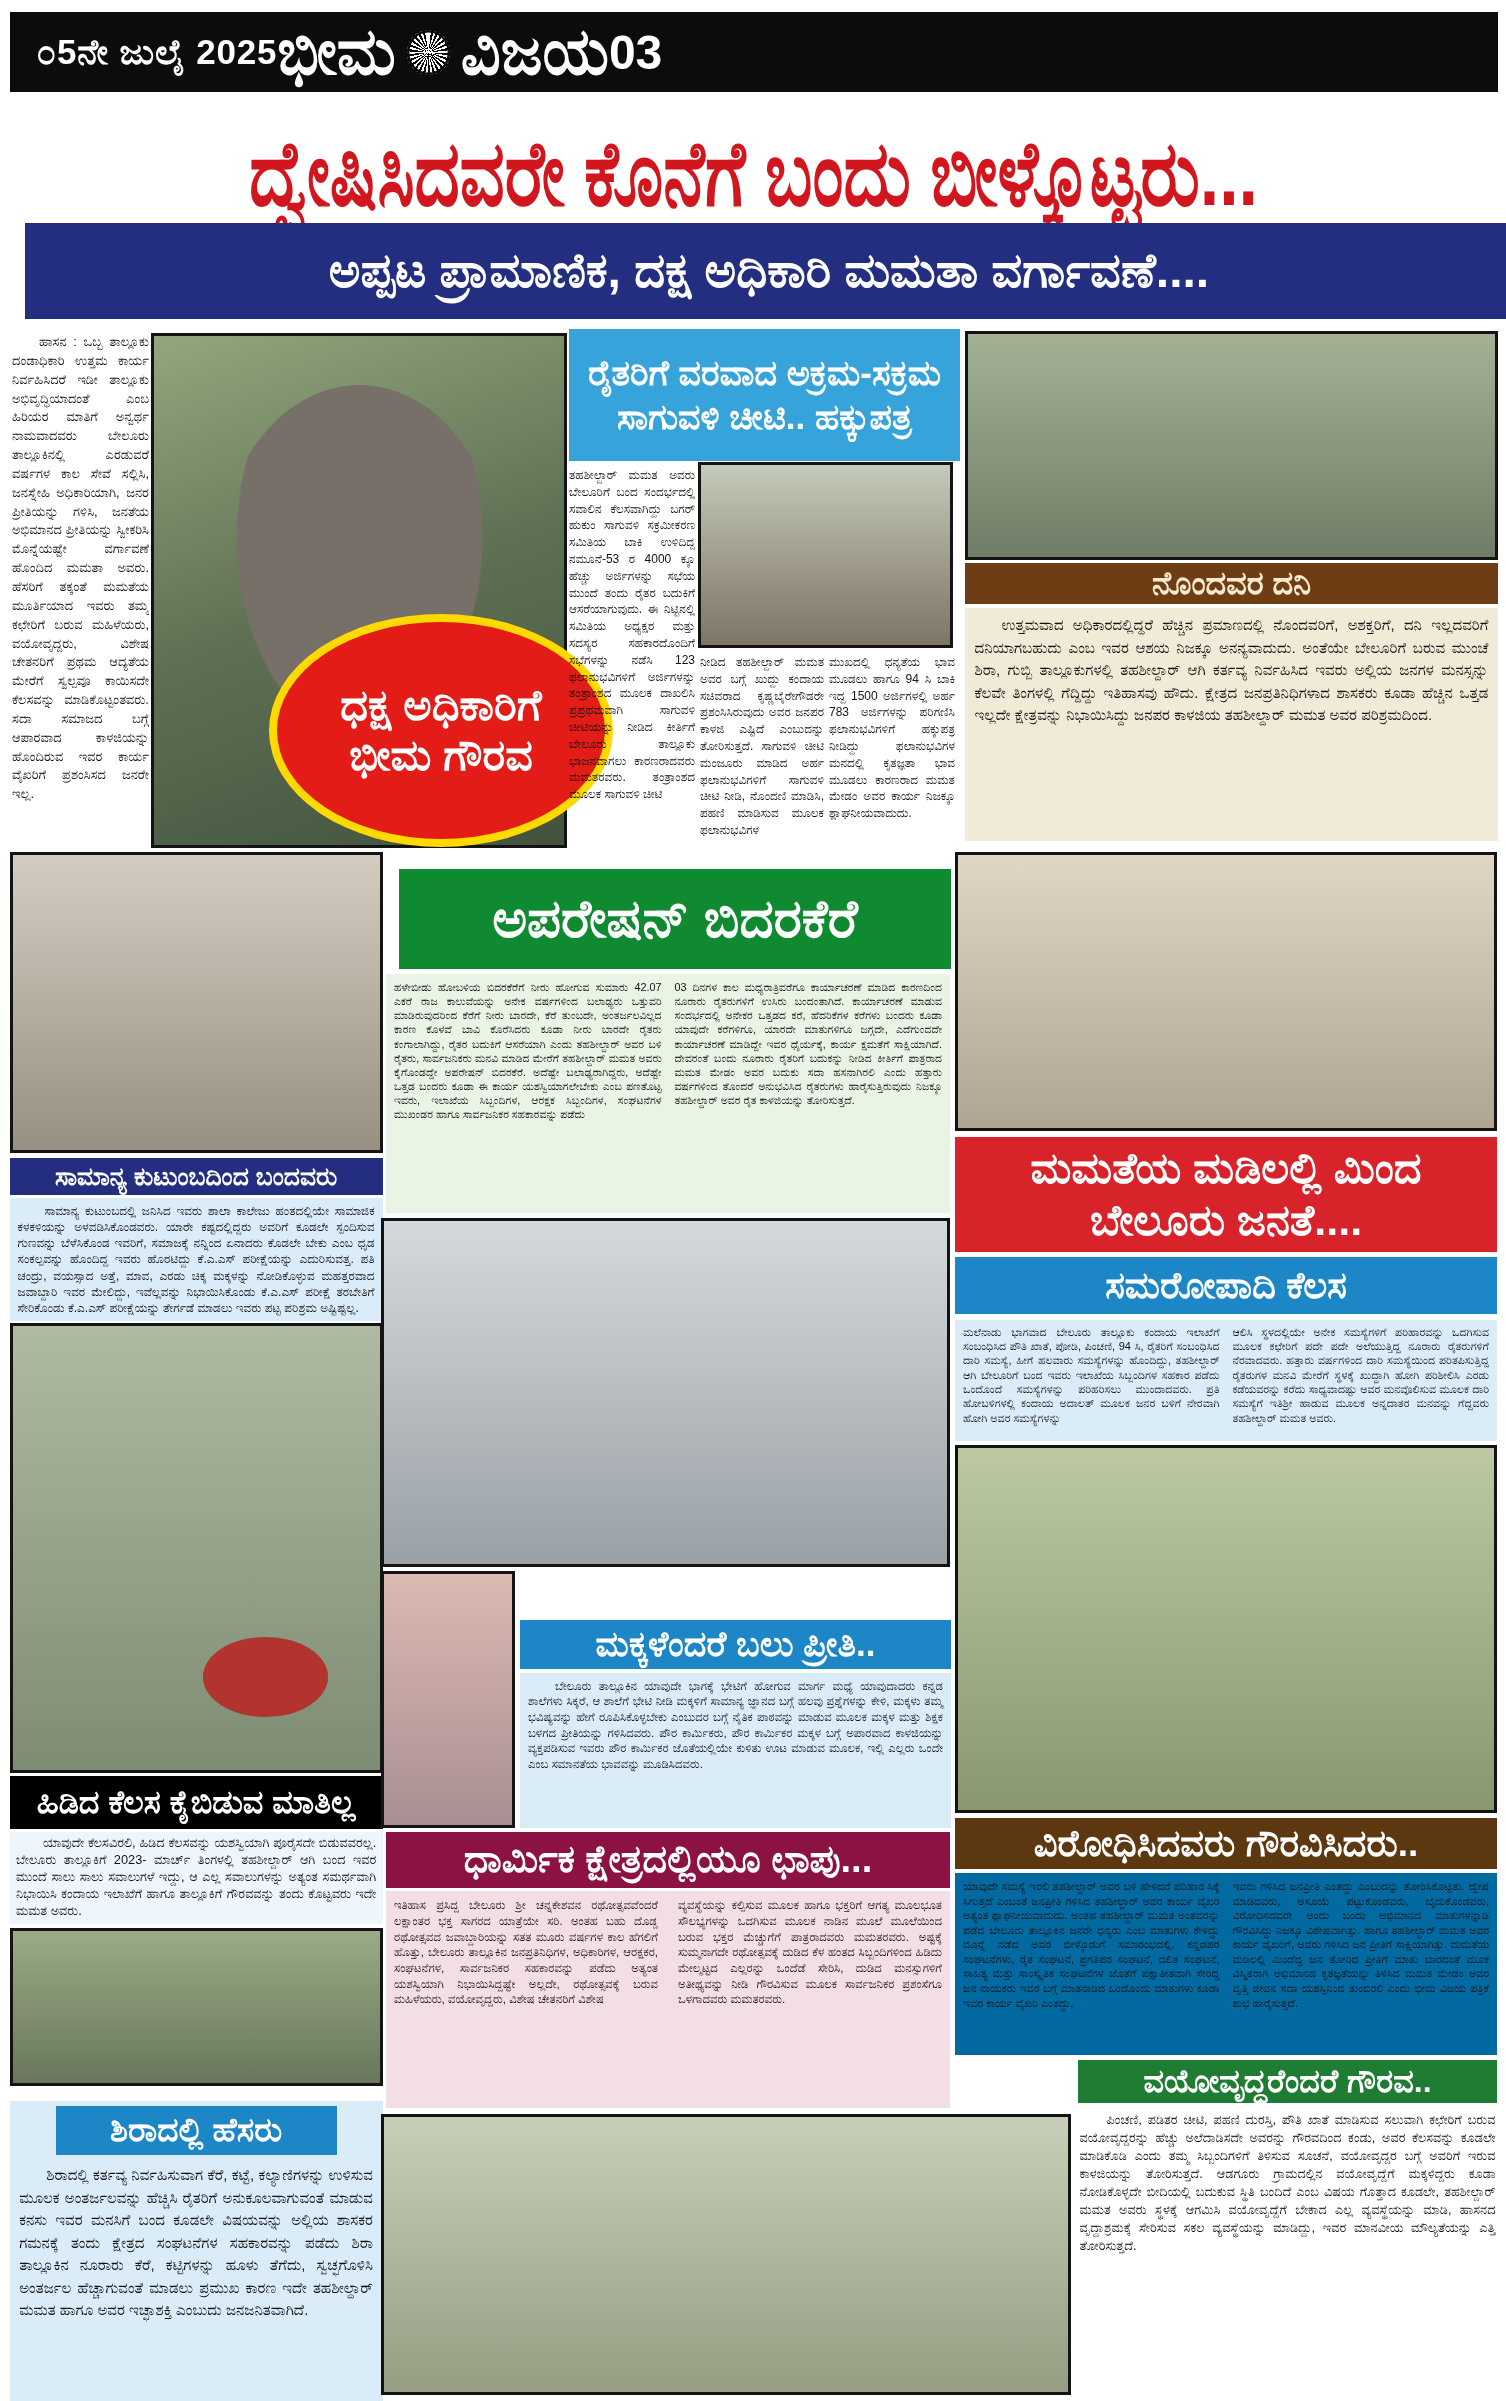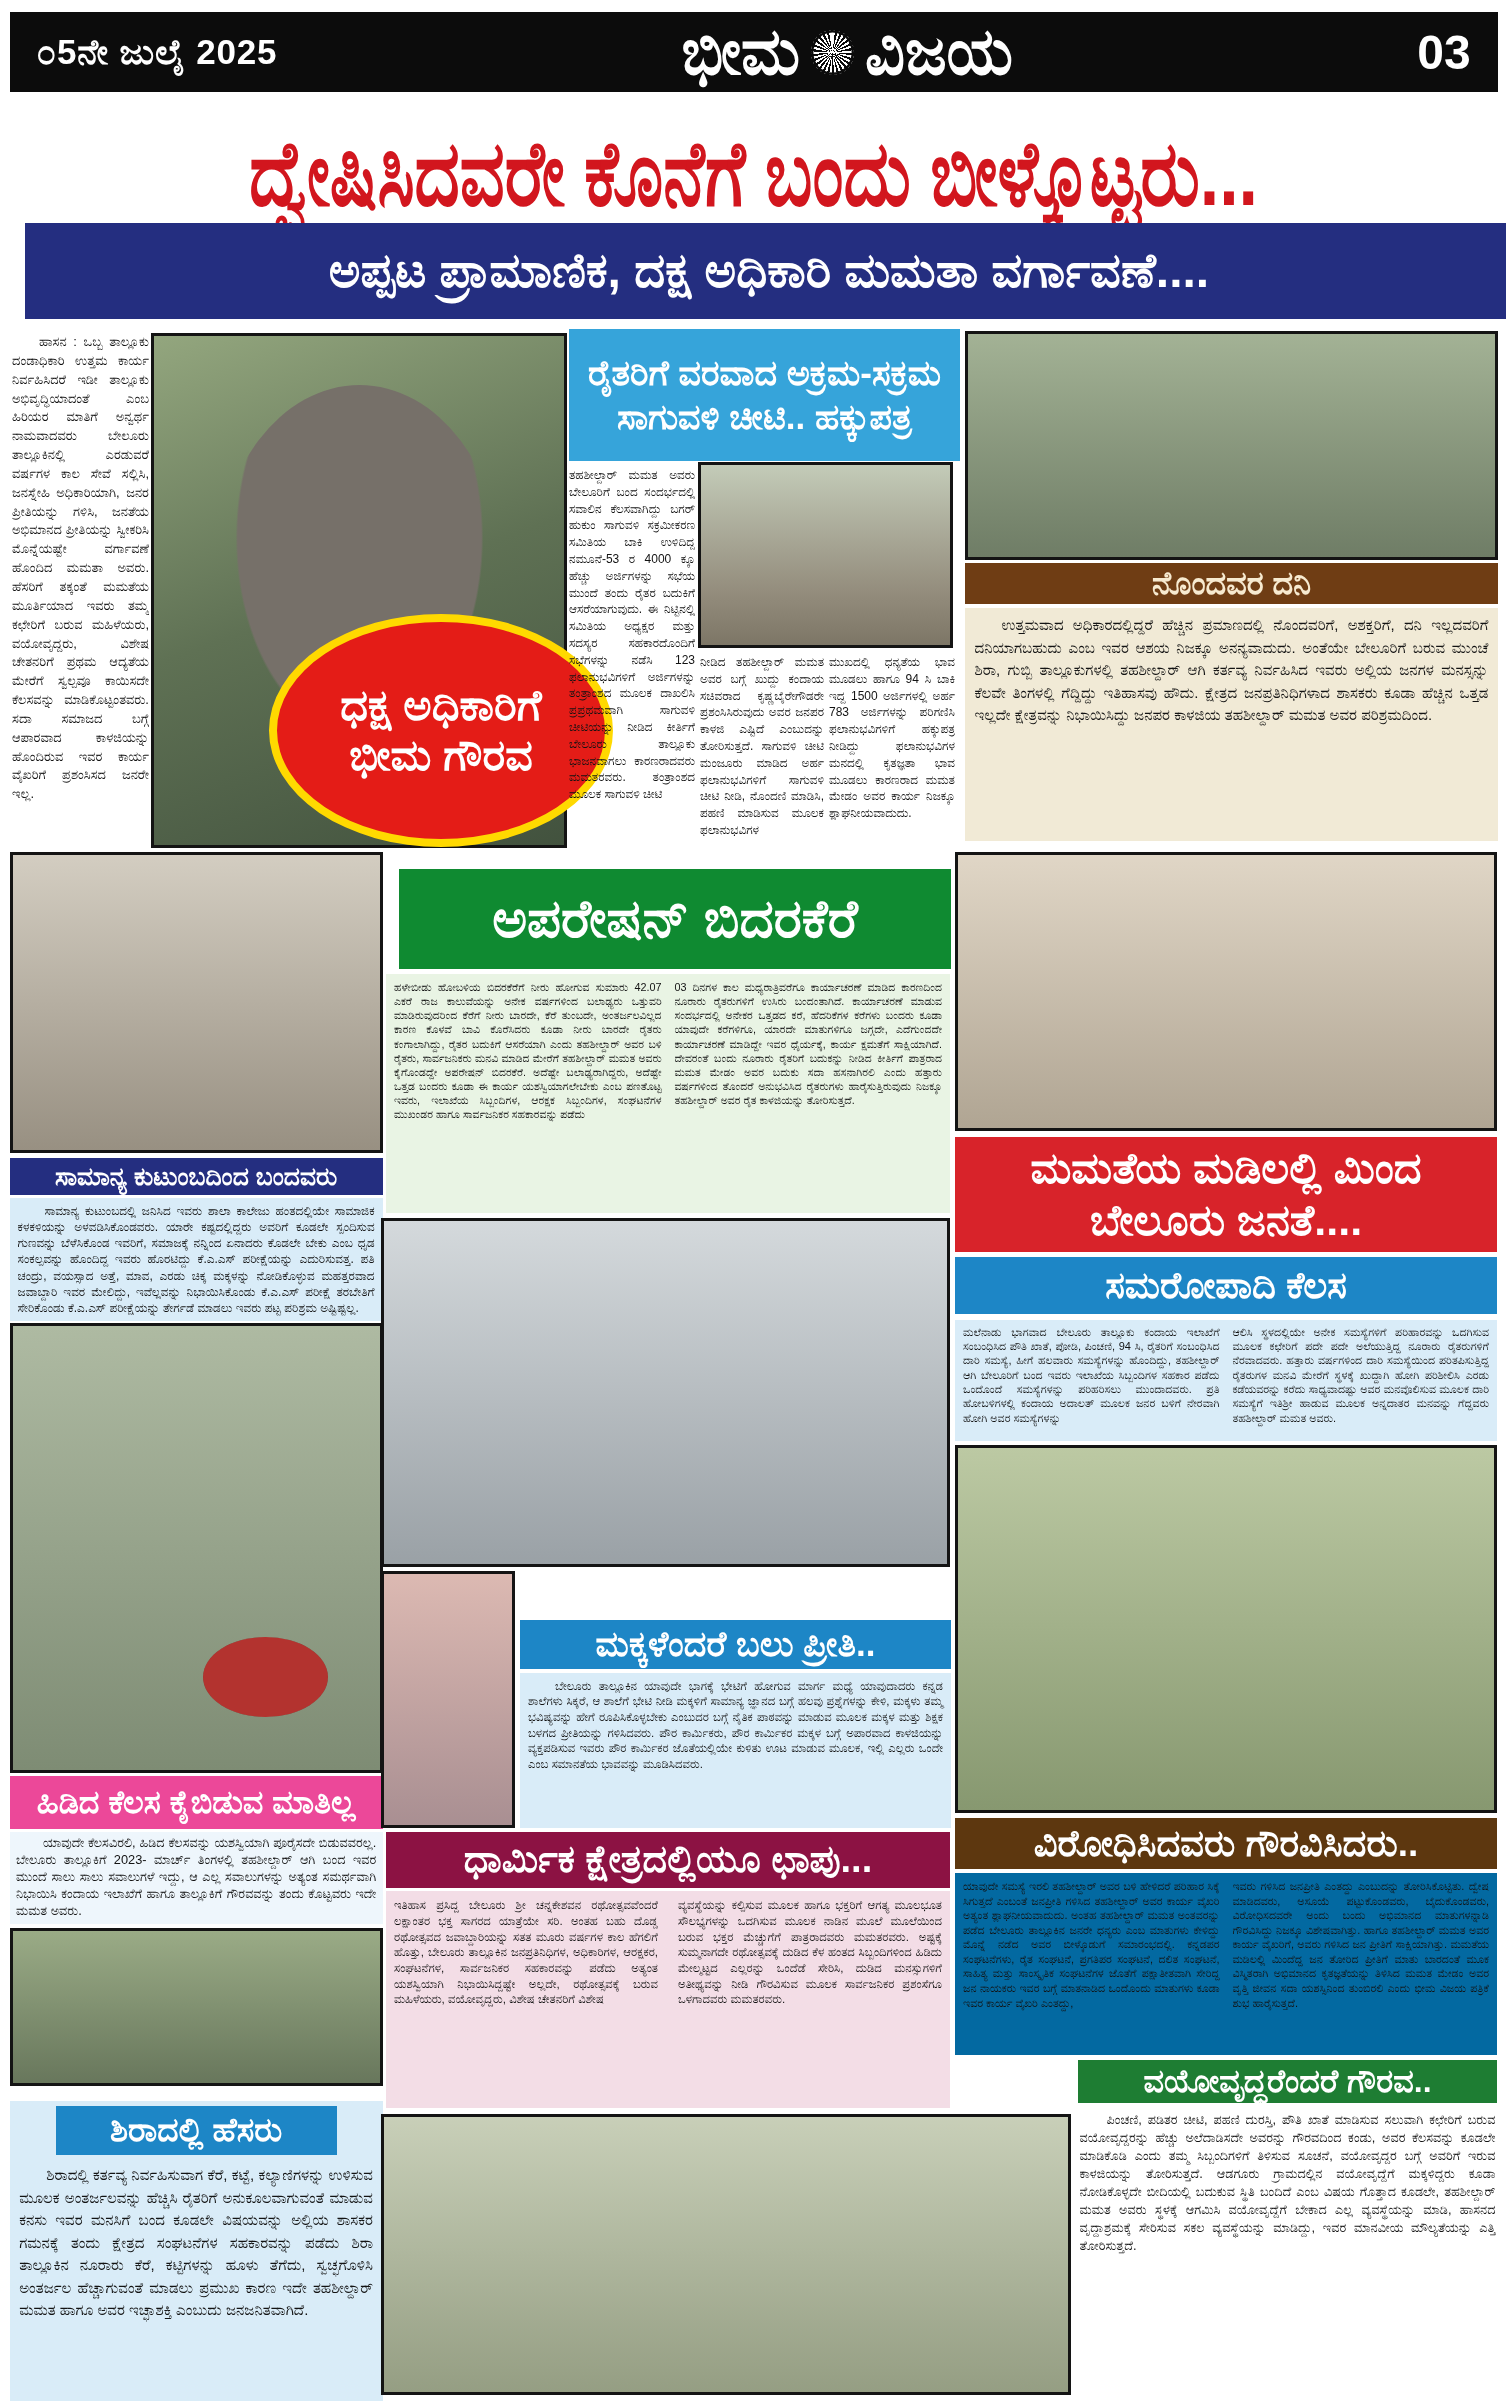--- a/index.html
+++ b/index.html
@@ -1,20 +1,20 @@
 <!DOCTYPE html>
 <html style="font-size:12.8px"><head>
 <meta charset="utf-8">
 <style>
   html,body{margin:0;padding:0;background:#e8e8e8;font-family:"Liberation Sans",sans-serif;}
   .page{position:relative;width:1507px;height:2401px;background:#ffffff;margin:0 auto;overflow:hidden;}
   .abs{position:absolute;box-sizing:border-box;}
   
   .header{left:9.6px;top:12px;width:1488px;height:80px;background:#0c0c0c;color:#fff;
-          display:flex;align-items:center;justify-content:space-between;padding:0 27px;}
+          display:flex;align-items:center;justify-content:flex-start;padding:0 27px;}
   .date{font-size:35px;font-weight:bold;letter-spacing:0.8px;}
   .masthead{display:flex;align-items:center;gap:11px;font-size:62px;font-weight:900;transform:scaleY(1.05);}
   .sunburst{width:43px;height:43px;border-radius:50%;
             background:repeating-conic-gradient(#ffffff 0 7deg,#0c0c0c 7deg 14deg);
             box-shadow:0 0 0 2.4px #0c0c0c inset;}
   .pageno{font-size:48px;font-weight:bold;}
   
   .main-headline{left:9.6px;top:92px;width:1488px;height:128px;color:#d2161e;
      font-size:70px;font-weight:900;display:flex;align-items:center;justify-content:center;
      white-space:nowrap;transform:scaleY(1.3);transform-origin:top;overflow:hidden;}
@@ -94,21 +94,21 @@
   <div class="abs txt bg-beige" style="left:965px;top:608px;width:533px;height:233px;font-size:15px;line-height:1.5;padding:6.4px 9.6px;">
     <p>ಉತ್ತಮವಾದ ಅಧಿಕಾರದಲ್ಲಿದ್ದರೆ ಹೆಚ್ಚಿನ ಪ್ರಮಾಣದಲ್ಲಿ ನೊಂದವರಿಗೆ, ಅಶಕ್ತರಿಗೆ, ದನಿ ಇಲ್ಲದವರಿಗೆ ದನಿಯಾಗಬಹುದು ಎಂಬ ಇವರ ಆಶಯ ನಿಜಕ್ಕೂ ಅನನ್ಯವಾದುದು. ಅಂತೆಯೇ ಬೇಲೂರಿಗೆ ಬರುವ ಮುಂಚೆ ಶಿರಾ, ಗುಬ್ಬಿ ತಾಲ್ಲೂಕುಗಳಲ್ಲಿ ತಹಶೀಲ್ದಾರ್ ಆಗಿ ಕರ್ತವ್ಯ ನಿರ್ವಹಿಸಿದ ಇವರು ಅಲ್ಲಿಯ ಜನಗಳ ಮನಸ್ಸನ್ನು ಕೆಲವೇ ತಿಂಗಳಲ್ಲಿ ಗೆದ್ದಿದ್ದು ಇತಿಹಾಸವು ಹೌದು. ಕ್ಷೇತ್ರದ ಜನಪ್ರತಿನಿಧಿಗಳಾದ ಶಾಸಕರು ಕೂಡಾ ಹೆಚ್ಚಿನ ಒತ್ತಡ ಇಲ್ಲದೇ ಕ್ಷೇತ್ರವನ್ನು ನಿಭಾಯಿಸಿದ್ದು ಜನಪರ ಕಾಳಜಿಯ ತಹಶೀಲ್ದಾರ್ ಮಮತ ಅವರ ಪರಿಶ್ರಮದಿಂದ.</p>
   </div>
 
   <div class="abs photo p-group" style="left:9.6px;top:852px;width:373px;height:301px;"></div>
   <div class="abs bar" style="left:9.6px;top:1158px;width:373px;height:37px;background:#242e80;font-size:25px;">ಸಾಮಾನ್ಯ ಕುಟುಂಬದಿಂದ ಬಂದವರು</div>
   <div class="abs txt bg-ltblue" style="left:9.6px;top:1198px;width:373px;height:123px;font-size:12px;line-height:1.35;padding:4.8px 8px;">
     <p>ಸಾಮಾನ್ಯ ಕುಟುಂಬದಲ್ಲಿ ಜನಿಸಿದ ಇವರು ಶಾಲಾ ಕಾಲೇಜು ಹಂತದಲ್ಲಿಯೇ ಸಾಮಾಜಿಕ ಕಳಕಳಿಯನ್ನು ಅಳವಡಿಸಿಕೊಂಡವರು. ಯಾರೇ ಕಷ್ಟದಲ್ಲಿದ್ದರು ಅವರಿಗೆ ಕೂಡಲೇ ಸ್ಪಂದಿಸುವ ಗುಣವನ್ನು ಬೆಳೆಸಿಕೊಂಡ ಇವರಿಗೆ, ಸಮಾಜಕ್ಕೆ ನನ್ನಿಂದ ಏನಾದರು ಕೊಡಲೇ ಬೇಕು ಎಂಬ ಧೃಡ ಸಂಕಲ್ಪವನ್ನು ಹೊಂದಿದ್ದ ಇವರು ಹೊರಟಿದ್ದು ಕೆ.ಎ.ಎಸ್ ಪರೀಕ್ಷೆಯನ್ನು ಎದುರಿಸುವತ್ತ. ಪತಿ ಚಂದ್ರು, ವಯಸ್ಸಾದ ಅತ್ತೆ, ಮಾವ, ಎರಡು ಚಿಕ್ಕ ಮಕ್ಕಳನ್ನು ನೋಡಿಕೊಳ್ಳುವ ಮಹತ್ತರವಾದ ಜವಾಬ್ದಾರಿ ಇವರ ಮೇಲಿದ್ದು, ಇವೆಲ್ಲವನ್ನು ನಿಭಾಯಿಸಿಕೊಂಡು ಕೆ.ಎ.ಎಸ್ ಪರೀಕ್ಷೆ ತರಬೇತಿಗೆ ಸೇರಿಕೊಂಡು ಕೆ.ಎ.ಎಸ್ ಪರೀಕ್ಷೆಯನ್ನು ತೇರ್ಗಡೆ ಮಾಡಲು ಇವರು ಪಟ್ಟ ಪರಿಶ್ರಮ ಅಷ್ಟಿಷ್ಟಲ್ಲ.</p>
   </div>
   <div class="abs photo p-basin" style="left:9.6px;top:1323px;width:373px;height:450px;"></div>
-  <div class="abs bar" style="left:9.6px;top:1776px;width:373px;height:53px;background:#ec4899;font-size:32px;">ಹಿಡಿದ ಕೆಲಸ ಕೈಬಿಡುವ ಮಾತಿಲ್ಲ</div>
+  <div class="abs bar" style="left:9.6px;top:1776px;width:373px;height:53px;background:#000000;font-size:32px;">ಹಿಡಿದ ಕೆಲಸ ಕೈಬಿಡುವ ಮಾತಿಲ್ಲ</div>
   <div class="abs txt bg-pale" style="left:9.6px;top:1832px;width:373px;height:92px;font-size:12.8px;line-height:1.32;padding:3.2px 6.4px;">
     <p>ಯಾವುದೇ ಕೆಲಸವಿರಲಿ, ಹಿಡಿದ ಕೆಲಸವನ್ನು ಯಶಸ್ವಿಯಾಗಿ ಪೂರೈಸದೇ ಬಿಡುವವರಲ್ಲ. ಬೇಲೂರು ತಾಲ್ಲೂಕಿಗೆ 2023- ಮಾರ್ಚ್ ತಿಂಗಳಲ್ಲಿ ತಹಶೀಲ್ದಾರ್ ಆಗಿ ಬಂದ ಇವರ ಮುಂದೆ ಸಾಲು ಸಾಲು ಸವಾಲುಗಳೆ ಇದ್ದು, ಆ ಎಲ್ಲ ಸವಾಲುಗಳನ್ನು ಅತ್ಯಂತ ಸಮರ್ಥವಾಗಿ ನಿಭಾಯಿಸಿ ಕಂದಾಯ ಇಲಾಖೆಗೆ ಹಾಗೂ ತಾಲ್ಲೂಕಿಗೆ ಗೌರವವನ್ನು ತಂದು ಕೊಟ್ಟವರು ಇದೇ ಮಮತ ಅವರು.</p>
   </div>
   <div class="abs photo p-el2" style="left:9.6px;top:1928px;width:373px;height:158px;"></div>
   <div class="abs bg-ltblue" style="left:9.6px;top:2089px;width:373px;height:313px;margin-top:12px;">
     <div class="bar" style="margin:4.8px auto 0;width:281px;height:49px;background:#1d86c6;font-size:33px;">ಶಿರಾದಲ್ಲಿ ಹೆಸರು</div>
     <div class="txt" style="padding:9.6px 9.6px;font-size:15px;line-height:1.5;height:239px;">
       <p>ಶಿರಾದಲ್ಲಿ ಕರ್ತವ್ಯ ನಿರ್ವಹಿಸುವಾಗ ಕೆರೆ, ಕಟ್ಟೆ, ಕಲ್ಯಾಣಿಗಳನ್ನು ಉಳಿಸುವ ಮೂಲಕ ಅಂತರ್ಜಲವನ್ನು ಹೆಚ್ಚಿಸಿ ರೈತರಿಗೆ ಅನುಕೂಲವಾಗುವಂತೆ ಮಾಡುವ ಕನಸು ಇವರ ಮನಸಿಗೆ ಬಂದ ಕೂಡಲೇ ವಿಷಯವನ್ನು ಅಲ್ಲಿಯ ಶಾಸಕರ ಗಮನಕ್ಕೆ ತಂದು ಕ್ಷೇತ್ರದ ಸಂಘಟನೆಗಳ ಸಹಕಾರವನ್ನು ಪಡೆದು ಶಿರಾ ತಾಲ್ಲೂಕಿನ ನೂರಾರು ಕೆರೆ, ಕಟ್ಟಿಗಳನ್ನು ಹೂಳು ತೆಗೆದು, ಸ್ವಚ್ಛಗೊಳಿಸಿ ಅಂತರ್ಜಲ ಹೆಚ್ಚಾಗುವಂತೆ ಮಾಡಲು ಪ್ರಮುಖ ಕಾರಣ ಇದೇ ತಹಶೀಲ್ದಾರ್ ಮಮತ ಹಾಗೂ ಅವರ ಇಚ್ಛಾಶಕ್ತಿ ಎಂಬುದು ಜನಜನಿತವಾಗಿದೆ.</p>
     </div>
   </div>

